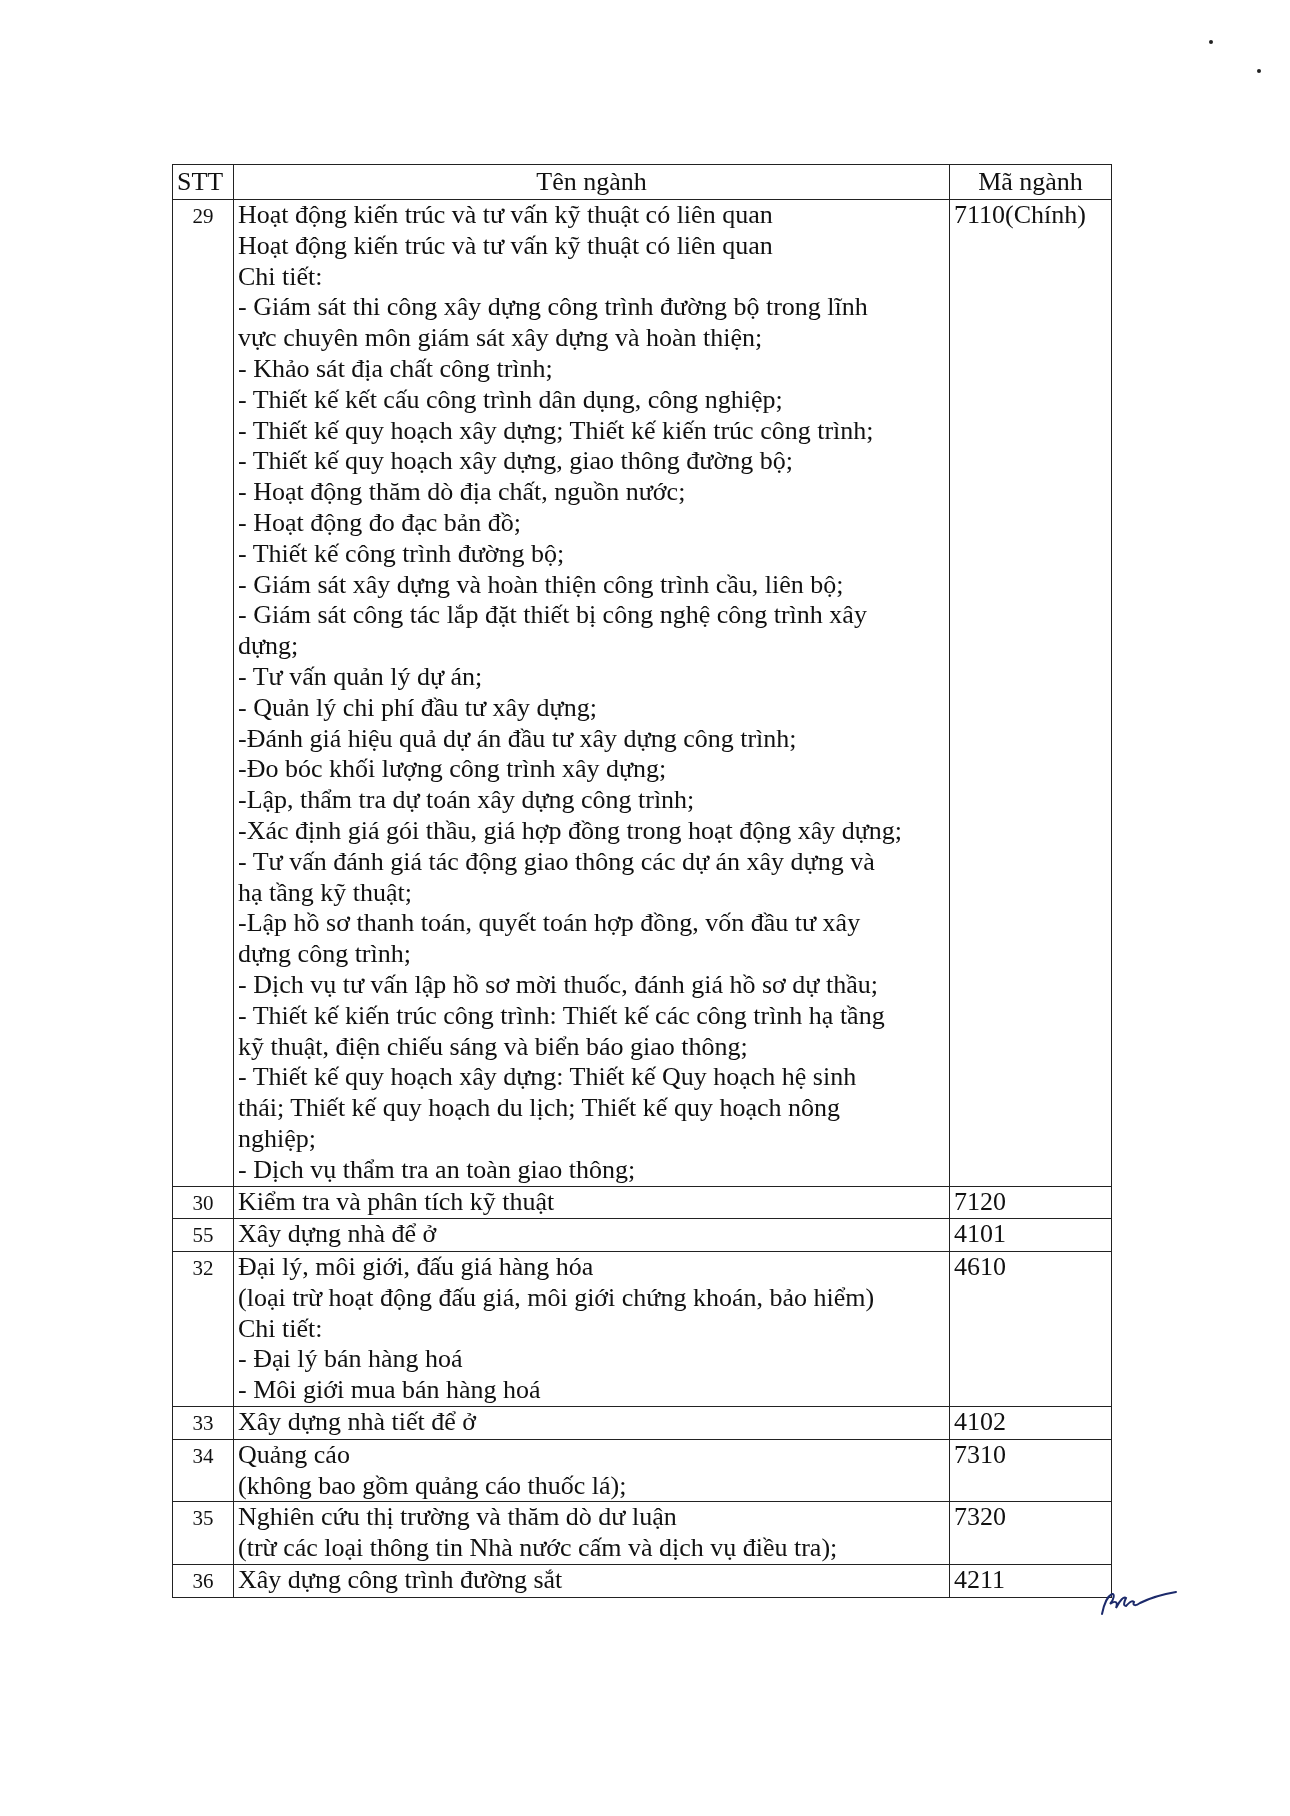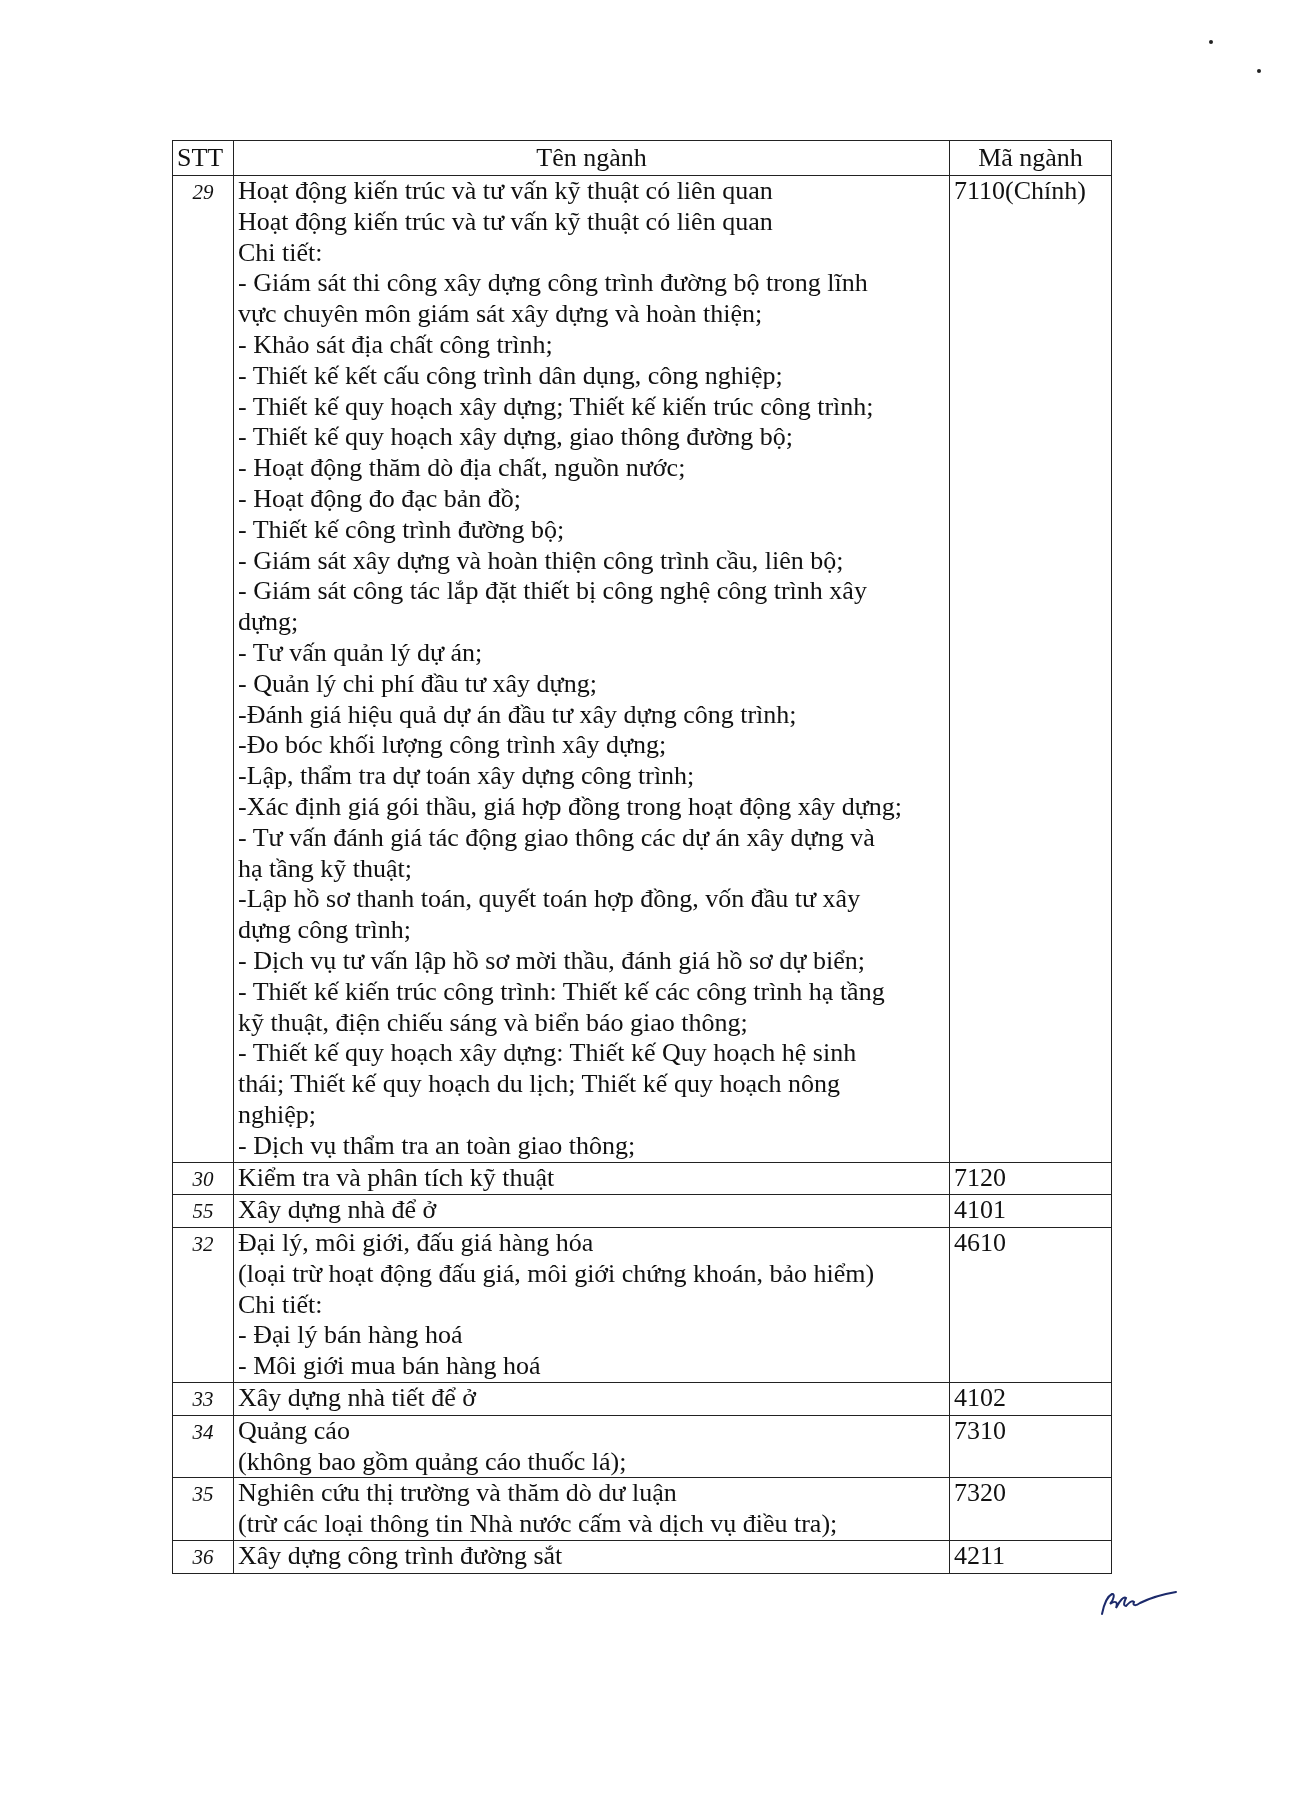--- a/index.html
+++ b/index.html
@@ -1,25 +1,25 @@
 <!DOCTYPE html>
 <html><head>
 <meta charset="utf-8">
 <style>
   html, body { margin: 0; padding: 0; background: #ffffff; }
   body { width: 1290px; height: 1816px; position: relative; overflow: hidden;
          font-family: "Liberation Serif", "DejaVu Serif", serif; color: #111; }
   .speck { position: absolute; width: 4px; height: 4px; border-radius: 50%; background: #222; }
-  table.reg { position: absolute; left: 172px; top: 140px; border-collapse: collapse;
+  table.reg { position: absolute; left: 172px; top: 164px; border-collapse: collapse;
               table-layout: fixed; width: 939px; }
   table.reg td, table.reg th { border: 1.6px solid #222; vertical-align: top; padding: 0; }
   col.c1 { width: 61px; } col.c2 { width: 716px; } col.c3 { width: 162px; }
   th { font-weight: normal; font-size: 26px; line-height: 34px; height: 34px; }
   th.h1 { text-align: left; padding-left: 4px !important; }
-  td.stt { text-align: center; font-size: 21px; line-height: 30.8px; padding-top: 1px !important; font-style: italic; }
+  td.stt { text-align: center; font-size: 21px; line-height: 30.8px; padding-top: 1px !important; }
   td.name { font-size: 26px; line-height: 30.8px; padding-left: 4px !important; }
   td.code { font-size: 26px; line-height: 30.8px; padding-left: 4px !important; margin-top: 26px; }
   .line { display: block; white-space: nowrap; }
   .sig { position: absolute; left: 1098px; top: 1588px; }
 </style>
 </head>
 <body>
 
 <span class="speck" style="left:1209px; top:40px;"></span>
 <span class="speck" style="left:1257px; top:69px;"></span>
@@ -59,21 +59,21 @@
           <span class="line">- Tư vấn quản lý dự án;</span>
           <span class="line">- Quản lý chi phí đầu tư xây dựng;</span>
           <span class="line">-Đánh giá hiệu quả dự án đầu tư xây dựng công trình;</span>
           <span class="line">-Đo bóc khối lượng công trình xây dựng;</span>
           <span class="line">-Lập, thẩm tra dự toán xây dựng công trình;</span>
           <span class="line">-Xác định giá gói thầu, giá hợp đồng trong hoạt động xây dựng;</span>
           <span class="line">- Tư vấn đánh giá tác động giao thông các dự án xây dựng và</span>
           <span class="line">hạ tầng kỹ thuật;</span>
           <span class="line">-Lập hồ sơ thanh toán, quyết toán hợp đồng, vốn đầu tư xây</span>
           <span class="line">dựng công trình;</span>
-          <span class="line">- Dịch vụ tư vấn lập hồ sơ mời thầu, đánh giá hồ sơ dự biển;</span>
+          <span class="line">- Dịch vụ tư vấn lập hồ sơ mời thuốc, đánh giá hồ sơ dự thầu;</span>
           <span class="line">- Thiết kế kiến trúc công trình: Thiết kế các công trình hạ tầng</span>
           <span class="line">kỹ thuật, điện chiếu sáng và biển báo giao thông;</span>
           <span class="line">- Thiết kế quy hoạch xây dựng: Thiết kế Quy hoạch hệ sinh</span>
           <span class="line">thái; Thiết kế quy hoạch du lịch; Thiết kế quy hoạch nông</span>
           <span class="line">nghiệp;</span>
           <span class="line">- Dịch vụ thẩm tra an toàn giao thông;</span>
         </td>
         <td class="code">7110(Chính)</td>
       </tr>
       <tr>

